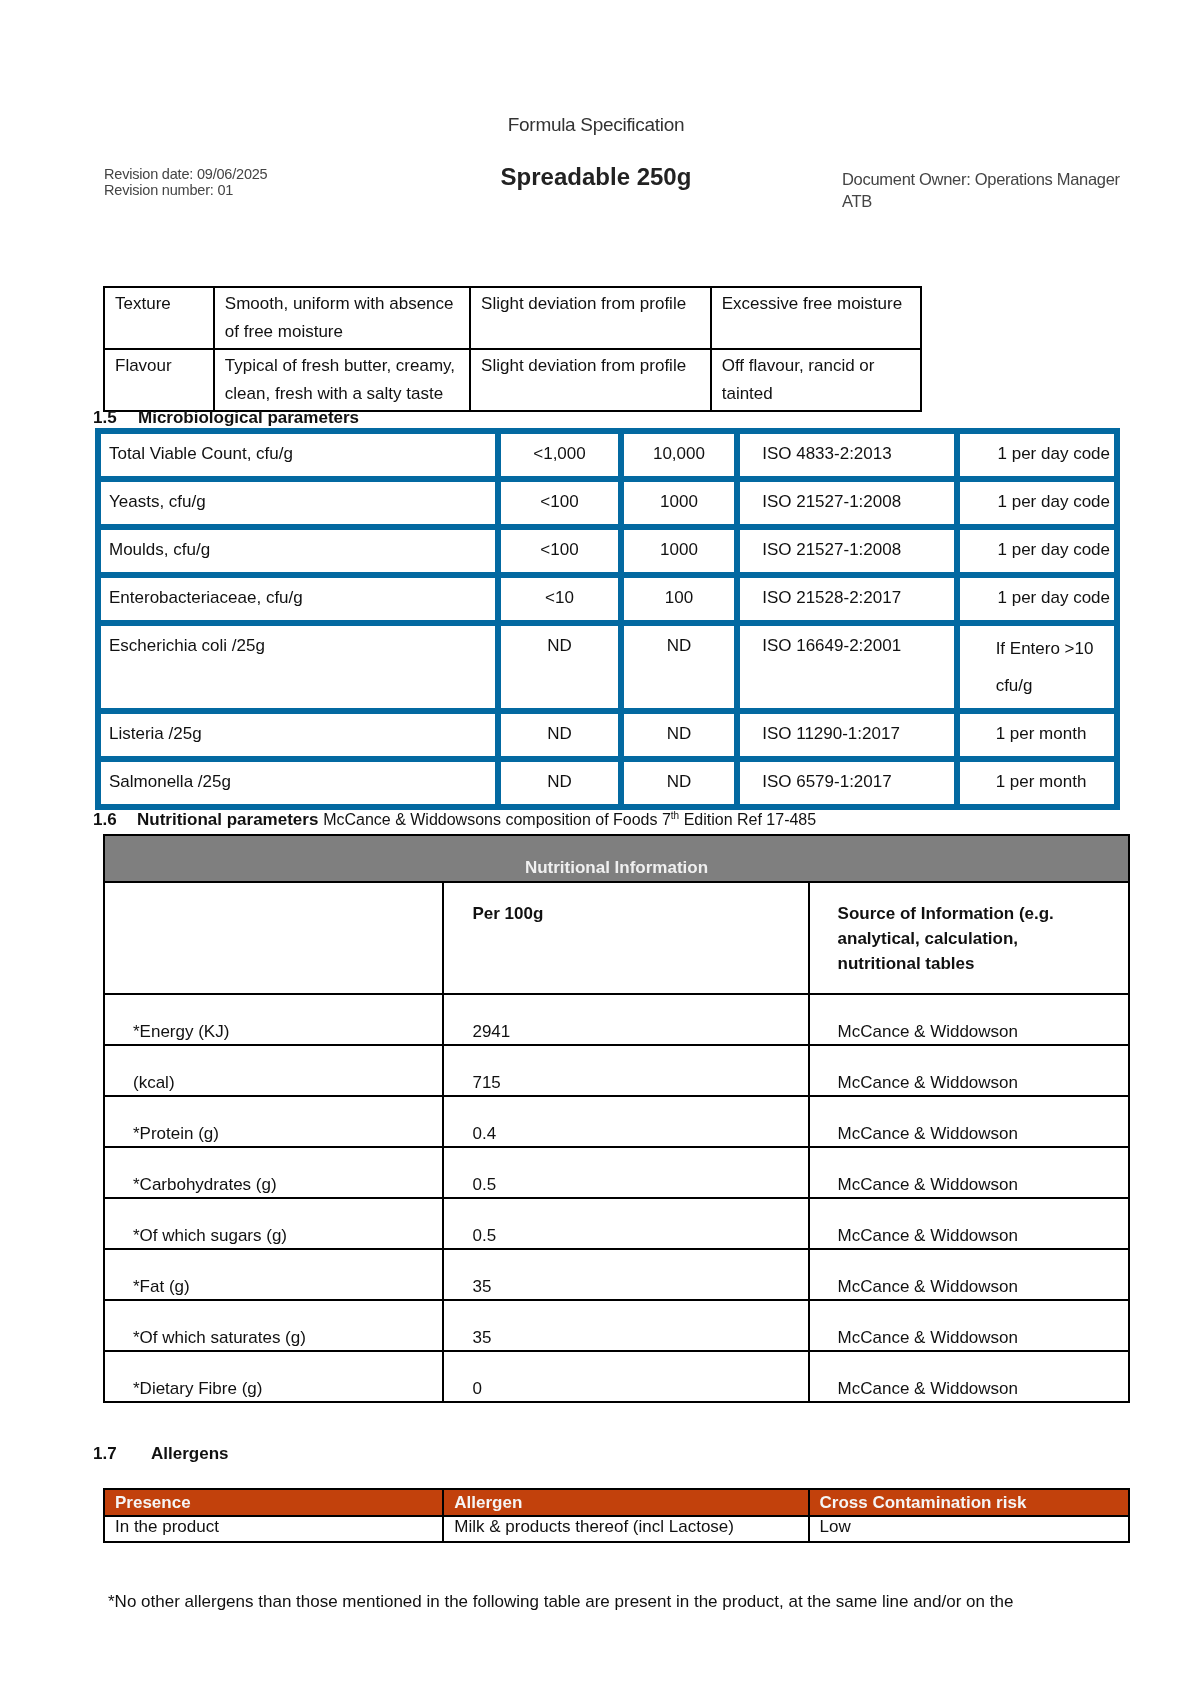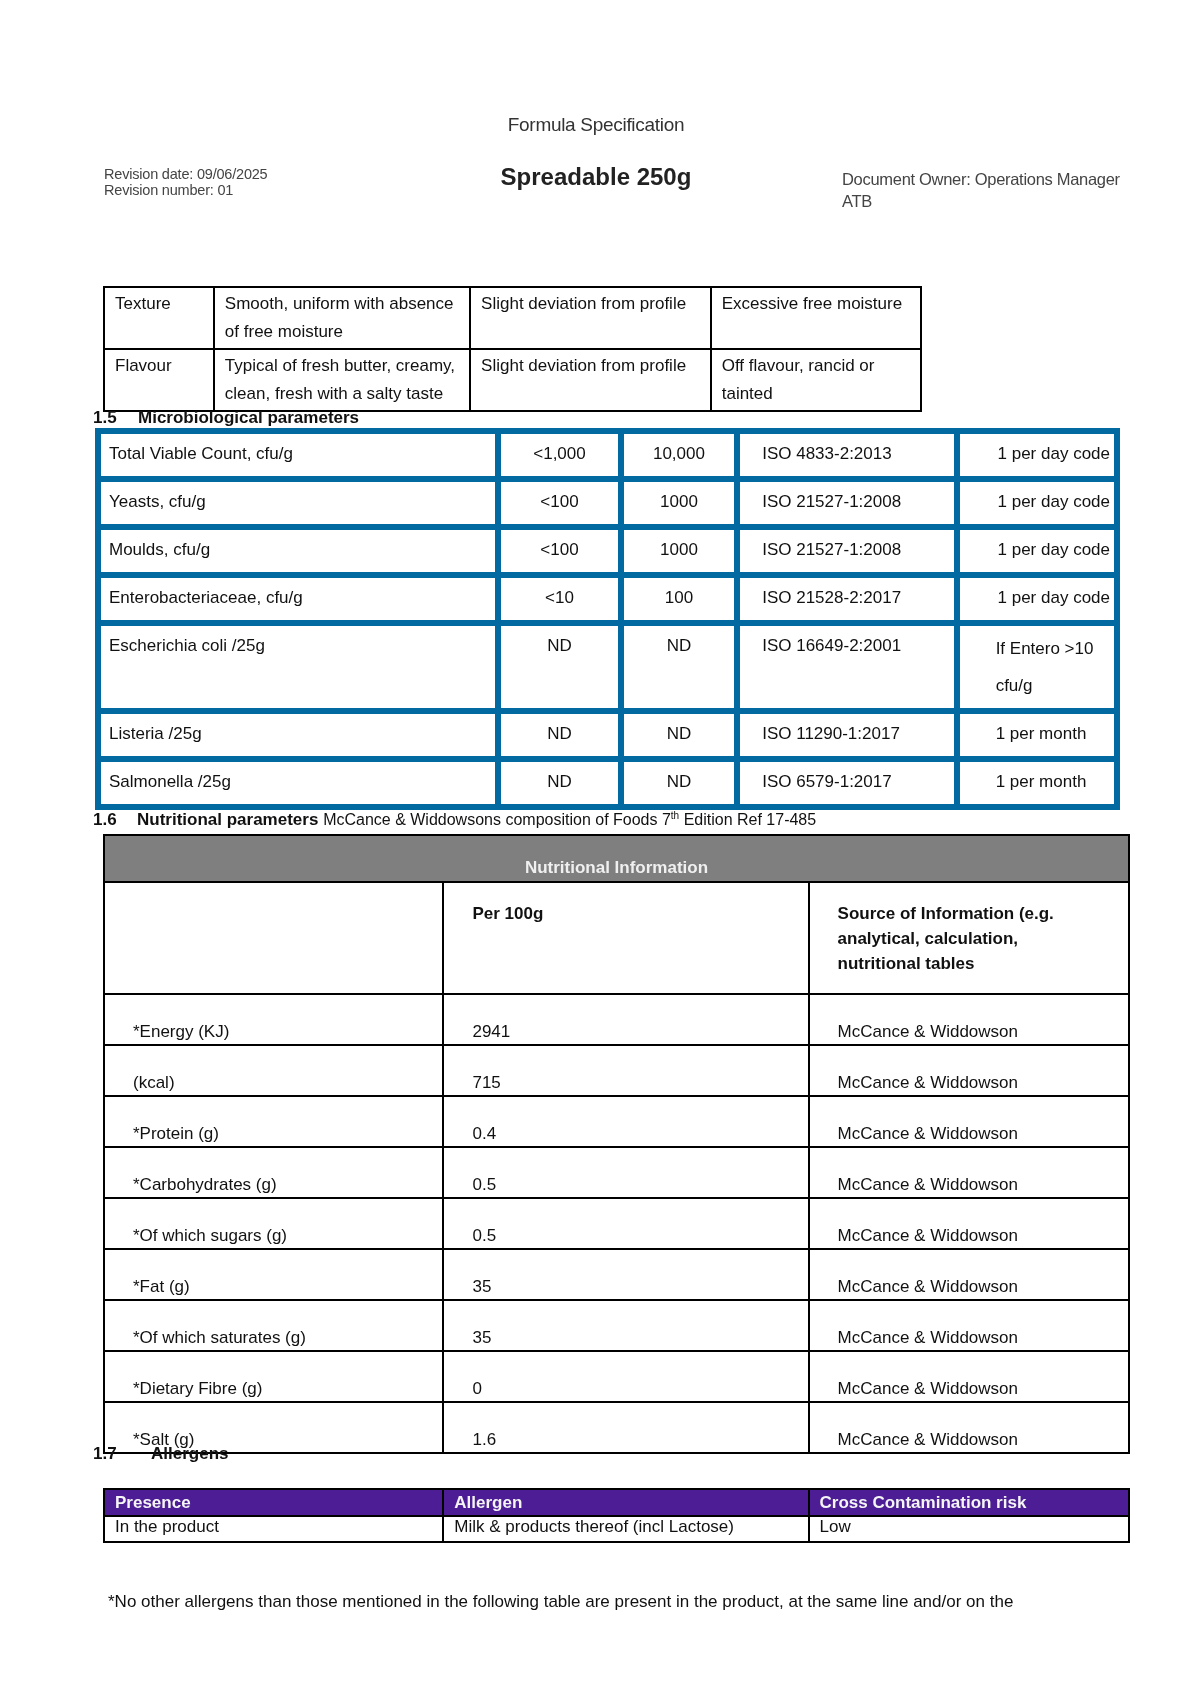--- a/index.html
+++ b/index.html
@@ -32,21 +32,21 @@
   .micro .r { text-align:right; padding-right:4px; }
 
   
   .nut { left:103px; top:834px; width:1027px; }
   .nut td { border:2px solid #000; padding:0 28px; font-size:17px; vertical-align:bottom; height:47px; padding-bottom:2px; }
   .nut .banner { background:#7f7f7f; color:#f0f0f0; text-align:center; font-weight:bold; height:42px; vertical-align:bottom; padding-bottom:3px; }
   .nut .head td { height:90px; vertical-align:top; padding-top:18px; font-weight:bold; line-height:25px; }
 
   
   .allg { left:103px; top:1488px; width:1027px; }
-  .allg th { background:#4c1d95; color:#f5f5f5; font-weight:bold; border:2px solid #000; border-bottom:none; padding:0 10px; height:25px; font-size:17px; vertical-align:middle; }
+  .allg th { background:#c2410c; color:#f5f5f5; font-weight:bold; border:2px solid #000; border-bottom:none; padding:0 10px; height:25px; font-size:17px; vertical-align:middle; }
   .allg td { border:2px solid #000; padding:0 10px; height:24px; font-size:17px; }
 
   .footnote { left:108px; top:1592px; font-size:17px; color:#111; }
 </style>
 </head>
 <body>
 
 <div class="abs hdr-title">Formula Specification</div>
 <div class="abs hdr-product">Spreadable 250g</div>
 <div class="abs hdr-rev">
@@ -199,25 +199,20 @@
   <tr>
         <td>*Of which saturates (g)</td>
         <td>35</td>
         <td>McCance &amp; Widdowson</td>
       </tr>
   <tr>
         <td>*Dietary Fibre (g)</td>
         <td>0</td>
         <td>McCance &amp; Widdowson</td>
       </tr>
-  <tr>
-        <td>*Salt (g)</td>
-        <td>1.6</td>
-        <td>McCance &amp; Widdowson</td>
-      </tr>
 </tbody>
   </table>
 
 <div class="abs sec" style="left:93px; top:1444px;">
   <span class="num" style="width:58px">1.7</span><span class="ttl">Allergens</span>
 </div>
 
 <table class="allg">
   <colgroup>
       <col style="width:340px">

